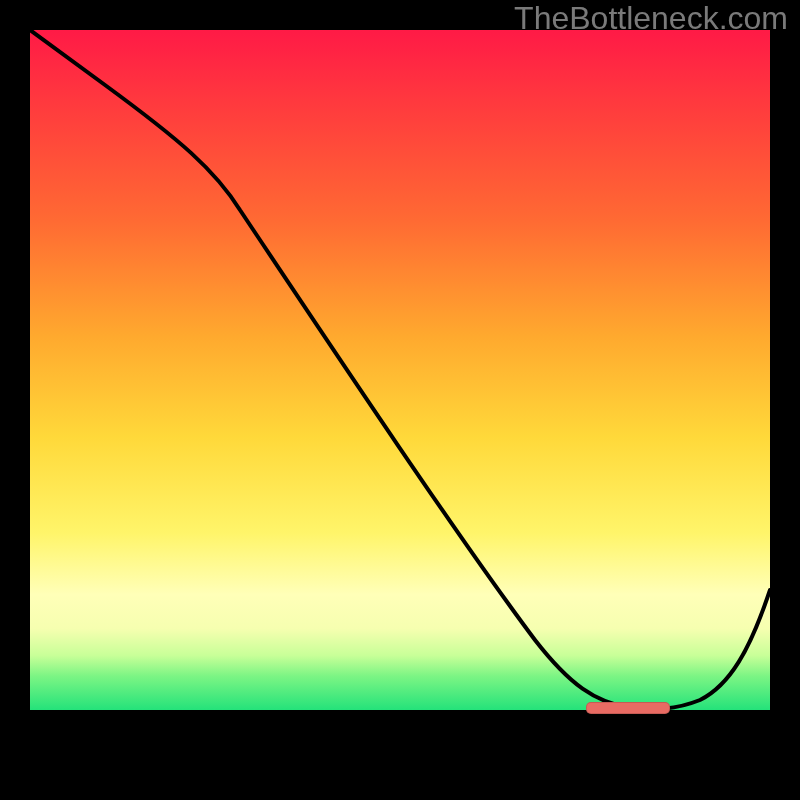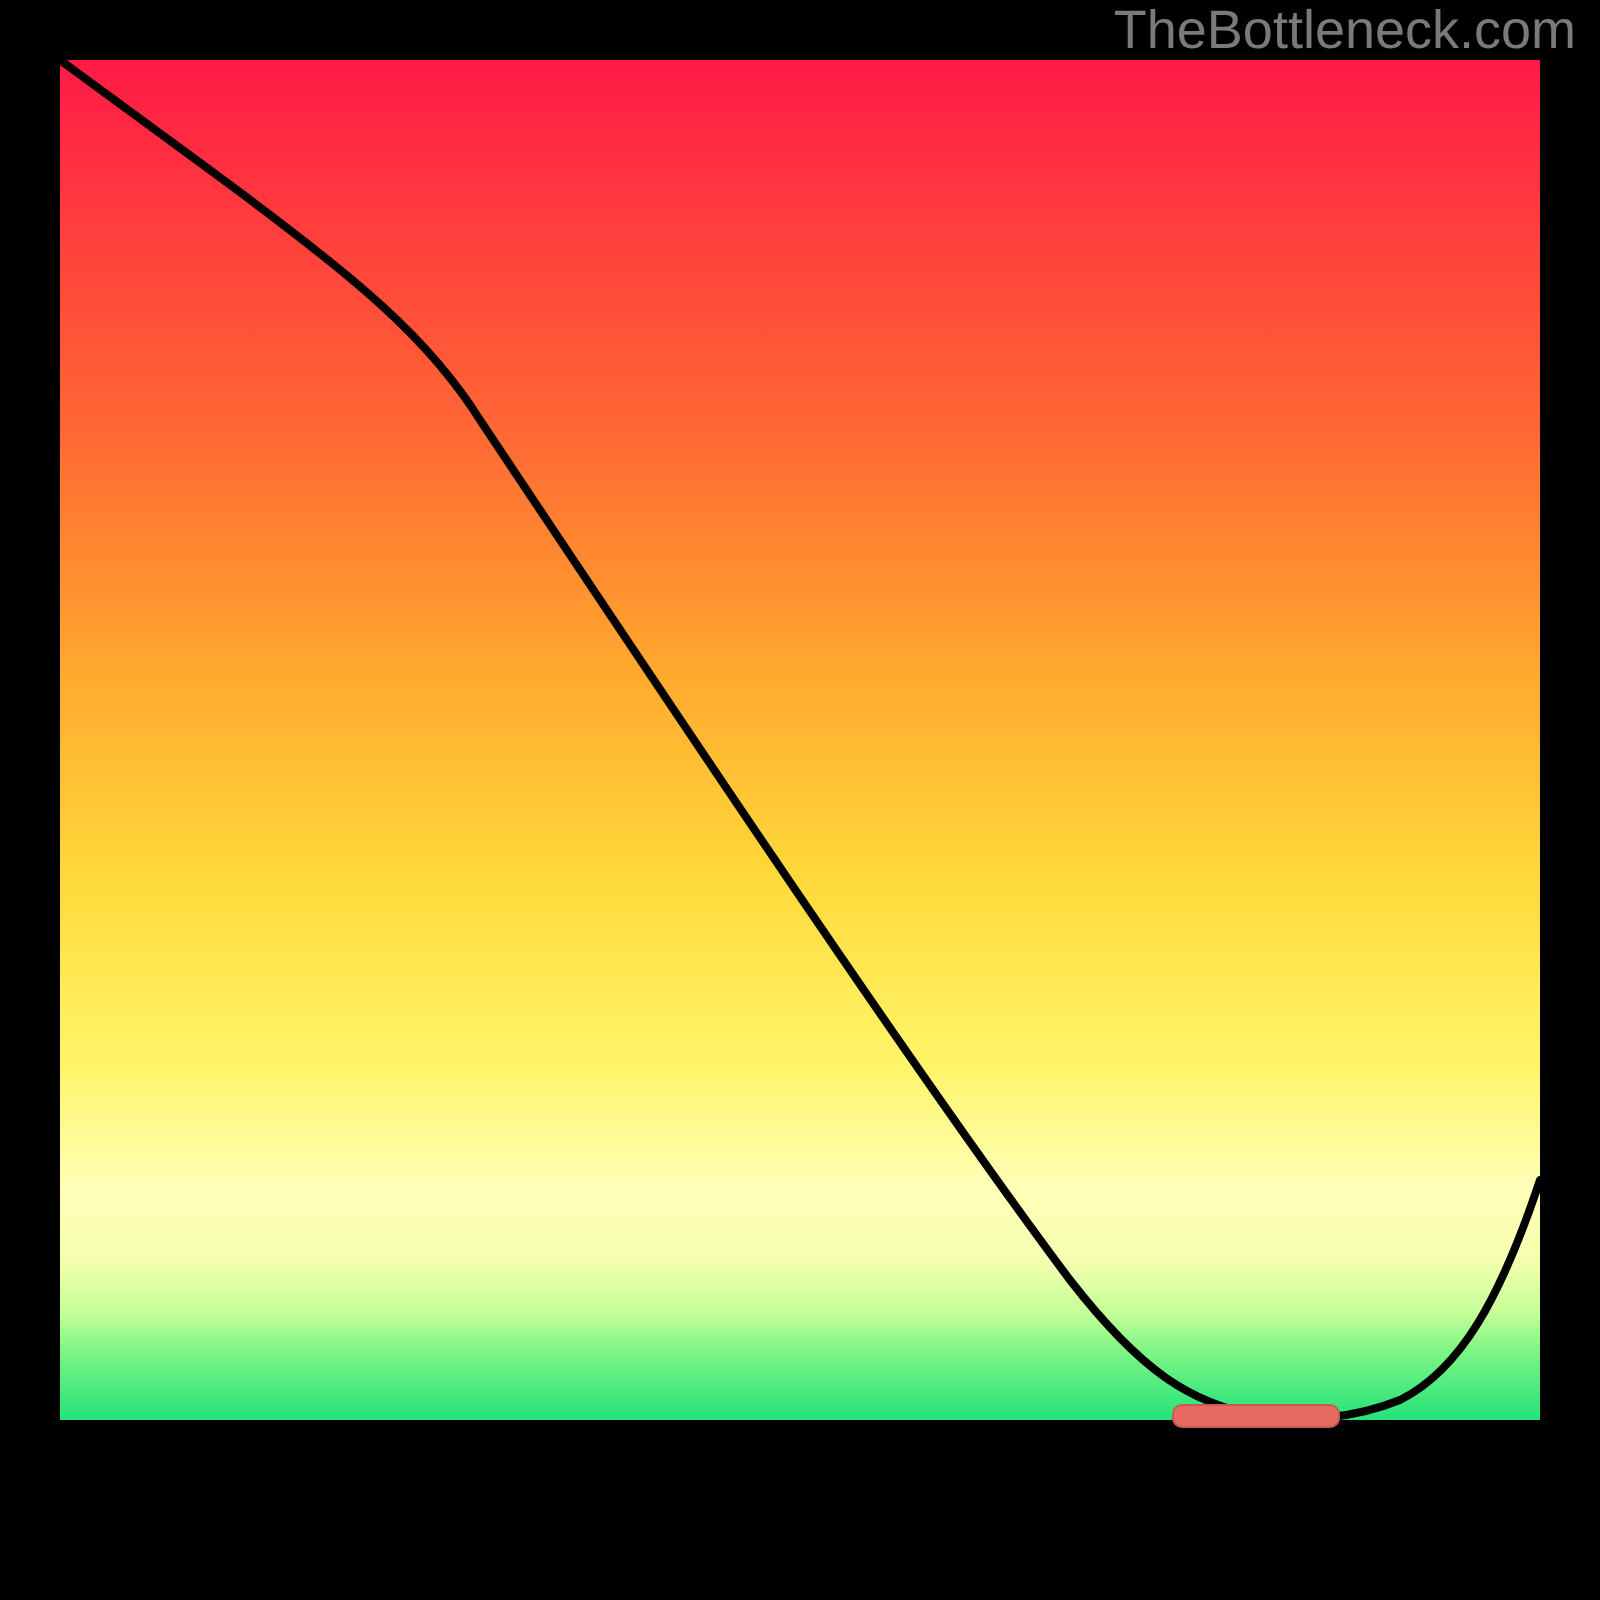--- a/index.html
+++ b/index.html
@@ -1,17 +1,17 @@
 <!DOCTYPE html>
 <html><head>
 <meta charset="utf-8">
 <style>
   html,body{margin:0;padding:0;width:800px;height:800px;background:#000;overflow:hidden;font-family:Arial,Helvetica,sans-serif}
   .wrap{position:relative;width:800px;height:800px}
-  .attrib{position:absolute;top:0;right:12px;color:#7a7a7a;font-size:27px;font-weight:500}
+  .attrib{position:absolute;top:0;right:12px;color:#7a7a7a;font-size:32px;font-weight:500}
   .plot{position:absolute;left:30px;top:30px;width:740px;height:740px;background:#000;overflow:hidden}
   
   .grad{position:absolute;left:0;top:0;width:740px;height:680px;
         background:linear-gradient(to bottom,
           #ff1a46 0%,
           #ff3d3d 12%,
           #ff6a33 28%,
           #ffa92e 45%,
           #ffd93a 60%,
           #fff56a 74%,

